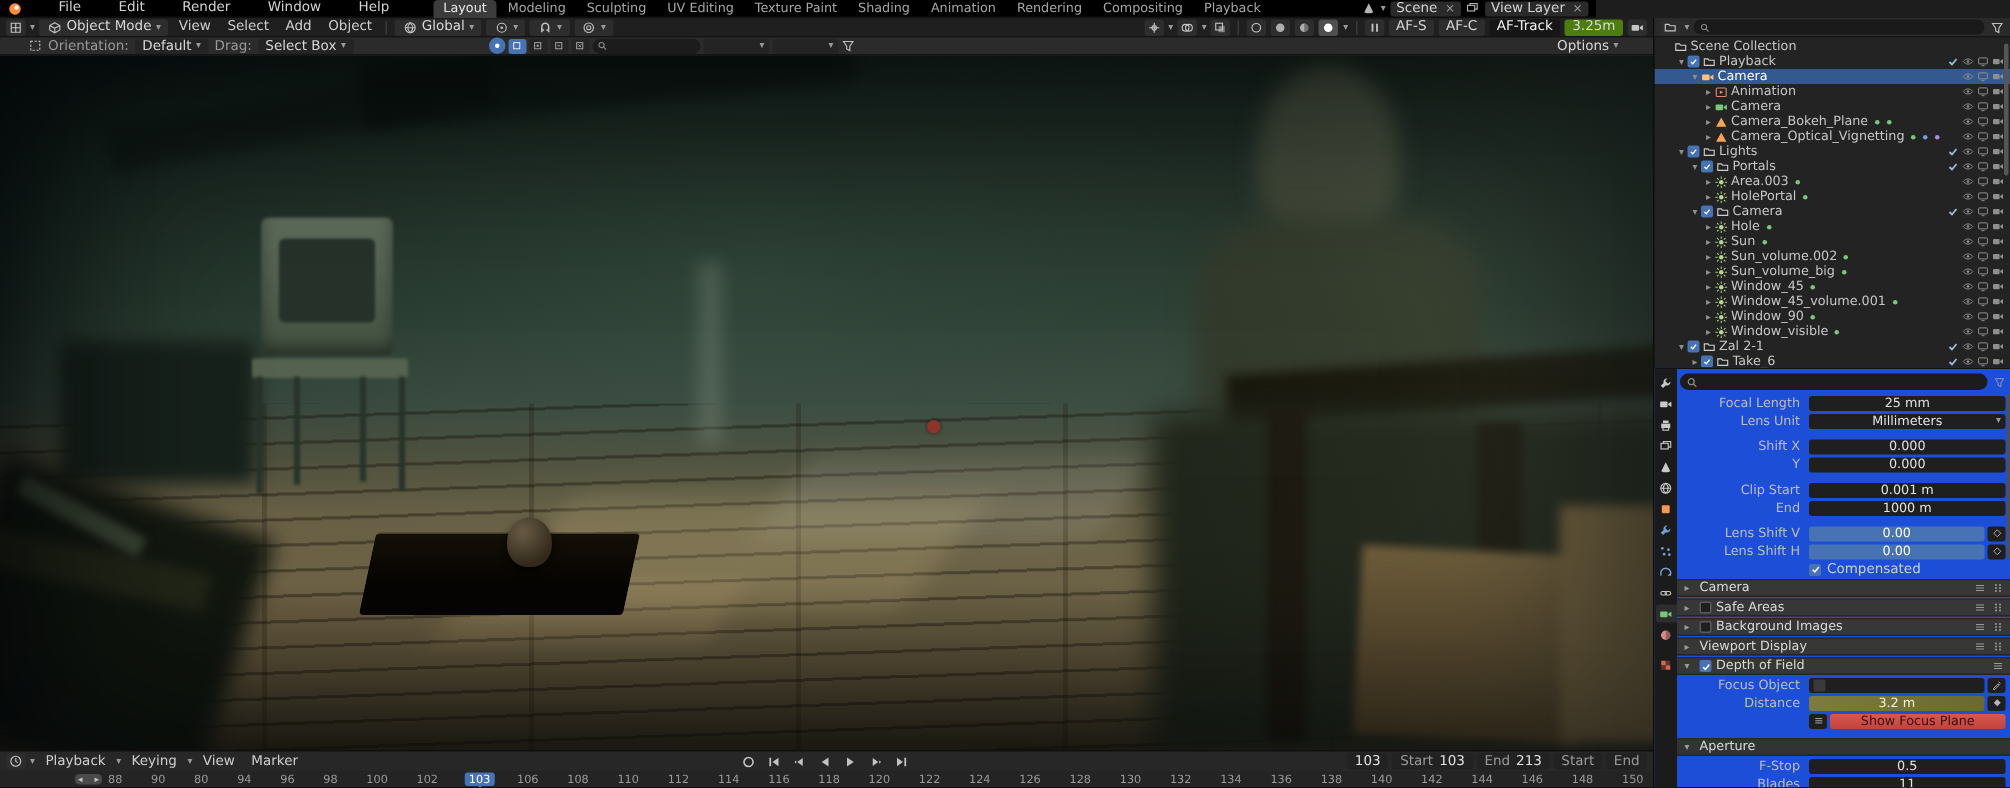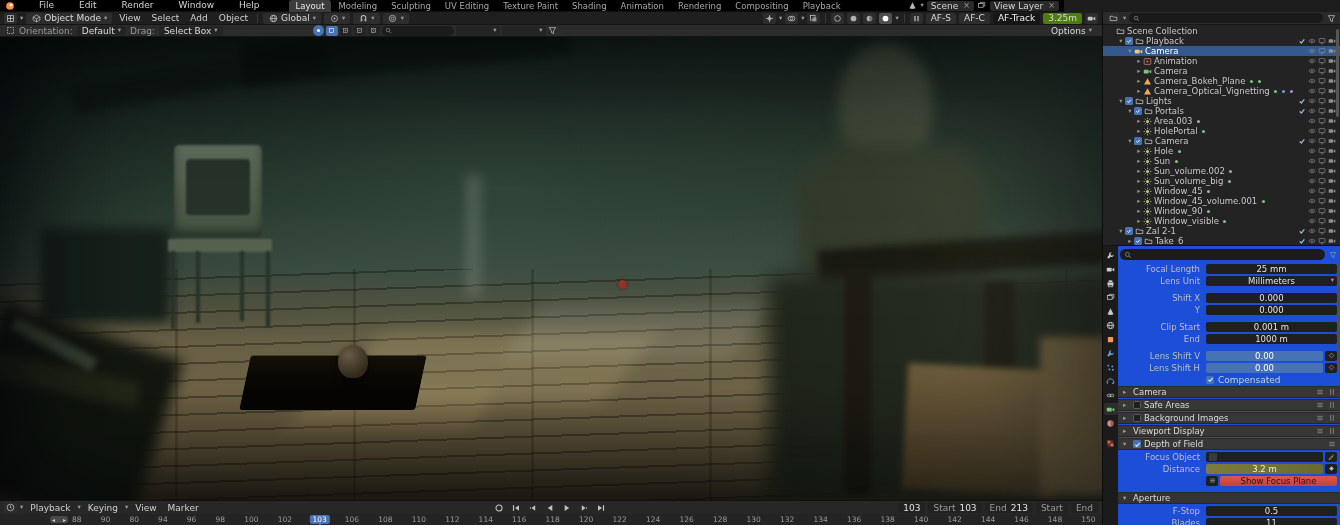--- a/index.html
+++ b/index.html
@@ -30,21 +30,21 @@
 .vwidget.field{background:#4d7c0f}
 .vwidget.pressed{background:#161616;color:#f0f0f0}
 .vmenu{padding:0 4px;color:#cfcfcf;white-space:nowrap}
 .vsep{width:1px;height:9px;background:#3a3a3a;margin:0 2px;flex:none}
 .vicon{width:10px;height:10px;display:inline-flex;color:#c0c0c0;flex:none}
 .vicon svg{width:9px;height:9px;margin:auto}
 .iconbtn{width:13px;height:11px;background:#2d2d2d;border-radius:2px;display:inline-flex;color:#c5c5c5;flex:none}
 .iconbtn svg{width:9px;height:9px;margin:auto}
 .iconbtn.on{background:#4f4f4f;color:#fff}
 
-.tsb{height:12px;background:#2b2b2b;border-bottom:1px solid #151515;display:flex;align-items:center;gap:4px;padding:0 5px;flex:none}
+.tsb{height:12px;background:#2b2b2b;border-bottom:1px solid #151515;display:flex;align-items:center;gap:4px;padding:0 18px;flex:none}
 .tsb .lab{color:#999;white-space:nowrap}
 .tsb .vwidget{background:#242424;height:10px}
 .tsb-mid{display:flex;align-items:center;gap:2px;margin-left:86px}
 .sqtgl{width:12px;height:10px;border-radius:2px;background:#242424;display:inline-flex;color:#b5b5b5;flex:none}
 .sqtgl svg{width:7px;height:7px;margin:auto}
 .sqtgl.blue{background:#4772b3;color:#fff}
 .roundtgl{width:11px;height:11px;border-radius:50%;background:#4772b3;display:inline-flex;color:#fff;flex:none}
 .roundtgl svg{width:7px;height:7px;margin:auto}
 .tsearch{width:72px;height:10px;background:#1c1c1c;border-radius:5px;display:flex;align-items:center;padding:0 3px;gap:2px;color:#8a8a8a}
 .tsearch svg{width:7px;height:7px}

